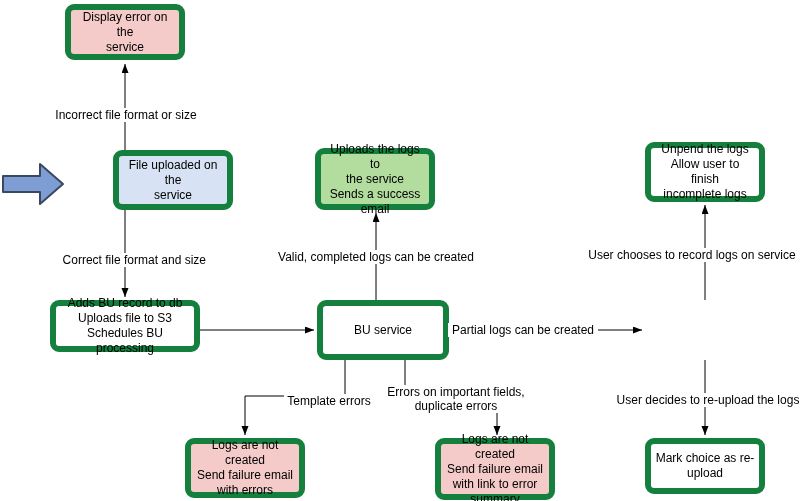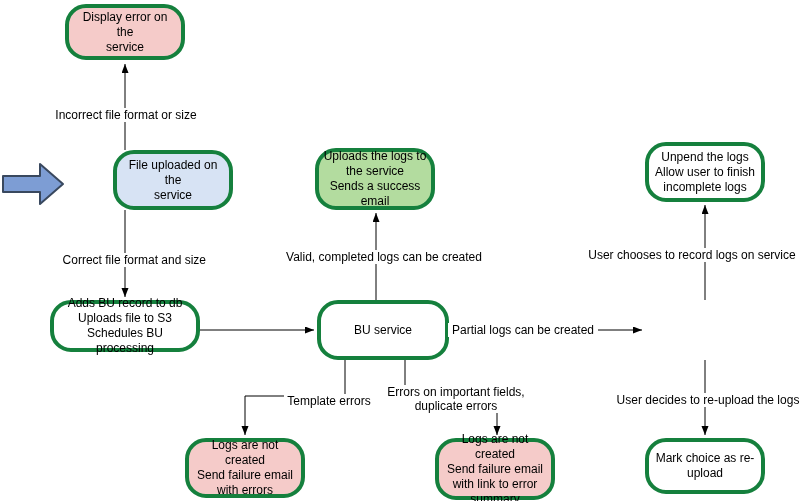--- a/index.html
+++ b/index.html
@@ -6,22 +6,22 @@
   #canvas{
     position:relative;
     width:801px;height:501px;
     background:#ffffff;
     font-family:"Liberation Sans", sans-serif;
     overflow:hidden;
   }
   .node{
     position:absolute;
     box-sizing:border-box;
-    border:4px solid #15803d;
-    border-radius:21px;
+    border:6px solid #15803d;
+    border-radius:9px;
     display:flex;
     align-items:center;
     justify-content:center;
     text-align:center;
     font-size:12px;
     line-height:15px;
     color:#000000;
     white-space:pre-line;
     padding:2px 4px;
     background:#ffffff;
@@ -98,21 +98,21 @@
 
   <div class="node pink" style="left:435px; top:438px; width:120px; height:62px;">Logs are not created
 Send failure email
 with link to error
 summary</div>
 
   <div class="elabel" style="left:46px;  top:108px; width:160px;">Incorrect file format or size</div>
 
   <div class="elabel" style="left:46px;  top:253px; width:160px;text-align:right;">Correct file format and size</div>
 
-  <div class="elabel" style="left:279px; top:250px; width:210px;">Valid, completed logs can be created</div>
+  <div class="elabel" style="left:271px; top:250px; width:210px;">Valid, completed logs can be created</div>
 
   <div class="elabel" style="left:448px; top:323px; width:150px;">Partial logs can be created</div>
 
   <div class="elabel" style="left:584px; top:248px; width:216px;">User chooses to record logs on service</div>
 
   <div class="elabel" style="left:613px; top:393px; width:190px;">User decides to re-upload the logs</div>
 
   <div class="elabel" style="left:284px; top:394px; width:90px;">Template errors</div>
 
   <div class="elabel" style="left:381px; top:385px; width:150px;">Errors on important fields,

